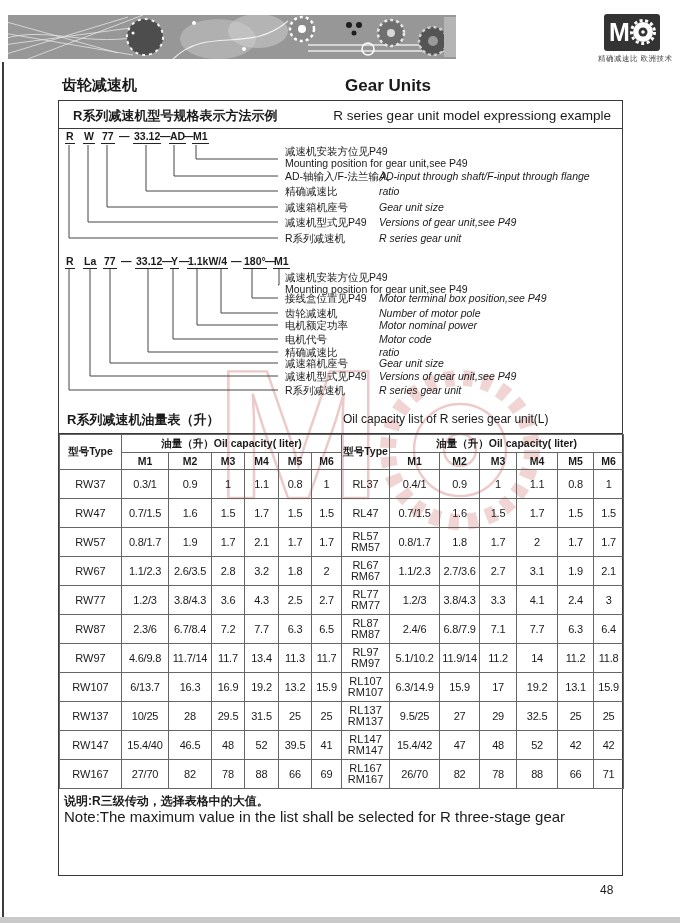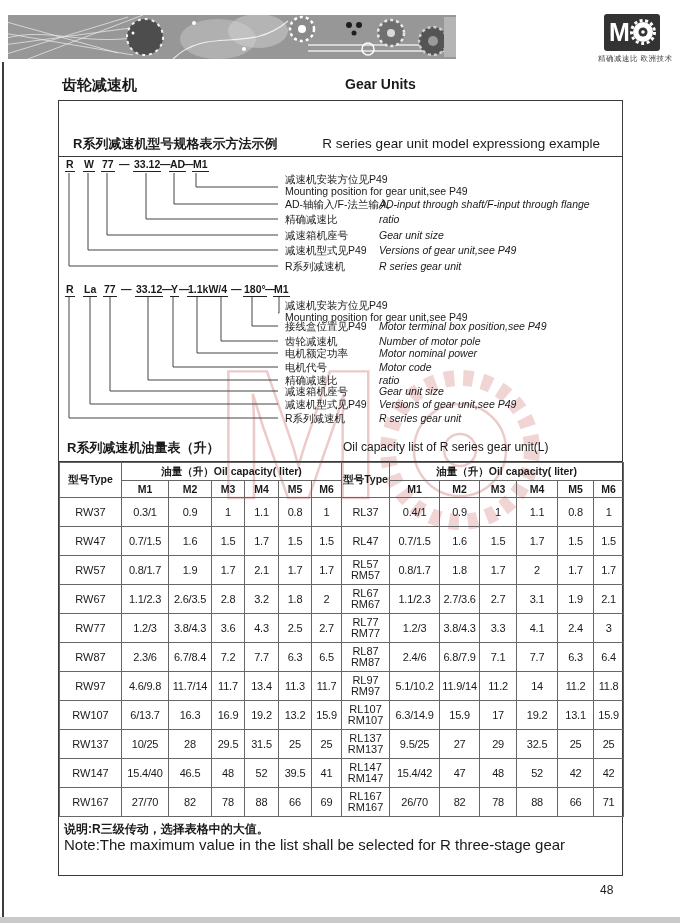--- a/index.html
+++ b/index.html
@@ -15,27 +15,27 @@
   .band { position:absolute; left:8px; top:15px; width:448px; height:44px; }
   .contact { position:absolute; left:459px; top:20px; width:145px; }
   .contact .www { font-family:"Liberation Serif","DejaVu Serif",serif; font-weight:bold; font-size:15px; letter-spacing:.2px; }
   .contact .tel { font-family:"Liberation Serif","DejaVu Serif",serif; font-weight:bold; font-size:13.5px; margin-top:2px; }
   .logo-box { position:absolute; left:604px; top:14px; width:56px; height:37px; background:#333; border-radius:3px; }
   .logo-m { position:absolute; left:5px; top:4px; color:#fff; font-weight:bold; font-size:25px; font-family:"Liberation Sans",sans-serif; }
   .logo-tagline { position:absolute; left:598px; top:54px; width:70px; font-size:7.5px; color:#444; white-space:nowrap; letter-spacing:.5px; }
 
   
   .h-cn { position:absolute; left:62px; top:76px; font-size:15px; font-weight:bold; }
-  .h-en { position:absolute; left:345px; top:76px; font-size:14px; font-weight:bold; }
+  .h-en { position:absolute; left:345px; top:76px; font-size:17px; font-weight:bold; }
 
   
   .main-box { position:absolute; left:58px; top:100px; width:565px; height:776px; border:1.5px solid #3a3a3a; background:transparent; }
-  .sec-title { position:relative; height:28px; border-bottom:1.5px solid #3a3a3a;margin-top:28px; }
+  .sec-title { position:relative; height:28px; border-bottom:1.5px solid #3a3a3a; }
   .sec-title .cn { position:absolute; left:14px; top:6px; font-size:13px; font-weight:bold; }
-  .sec-title .en { position:absolute; right:22px; top:7px; font-size:13.5px; }
+  .sec-title .en { position:absolute; right:11px; top:7px; font-size:13.5px; }
 
   
   .diagram-area { position:relative; height:277px; }
   .diag { position:absolute; left:0; width:100%; }
   .diag1 { top:0; height:125px; }
   .diag2 { top:125px; height:152px; }
   .diag svg.links { position:absolute; left:0; top:0; }
   .tok,.sep { position:absolute; top:1px; font-size:10.5px; font-weight:bold; white-space:nowrap; }
   .tok { border-bottom:1px solid #222; padding:0 1px 1px 1px; }
   .lbl { position:absolute; font-size:10.5px; white-space:nowrap; line-height:12px; }

